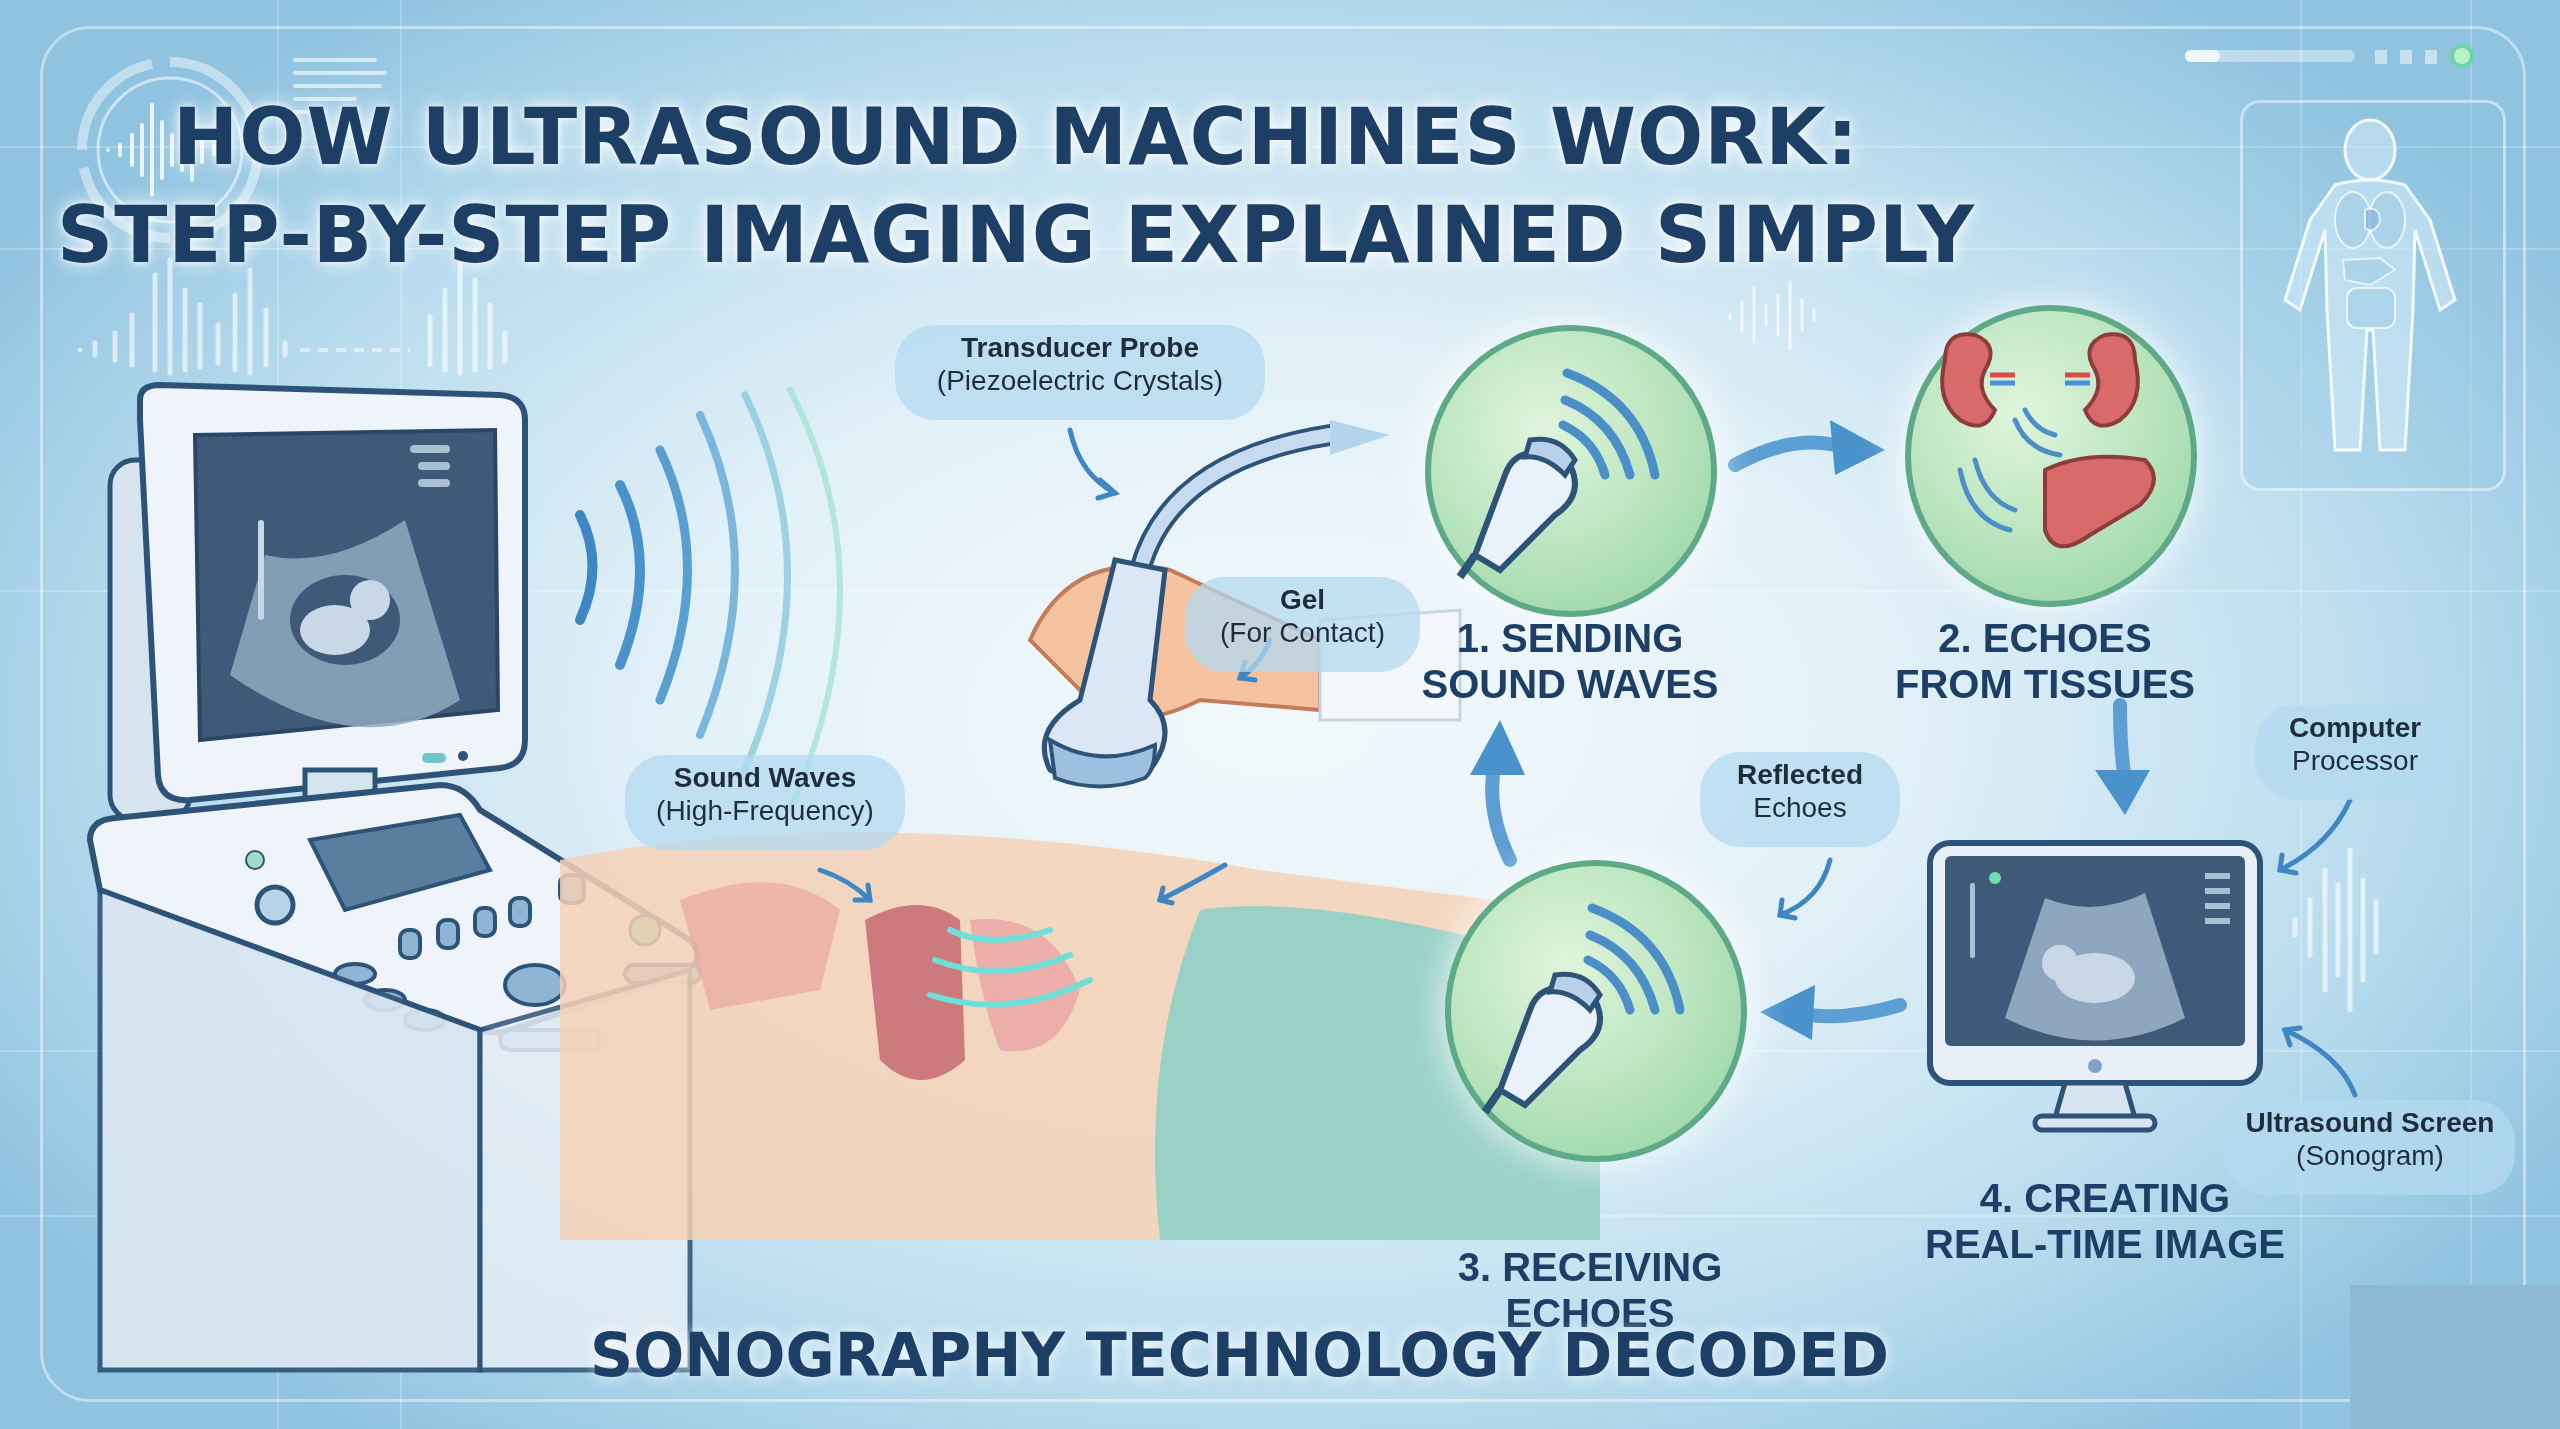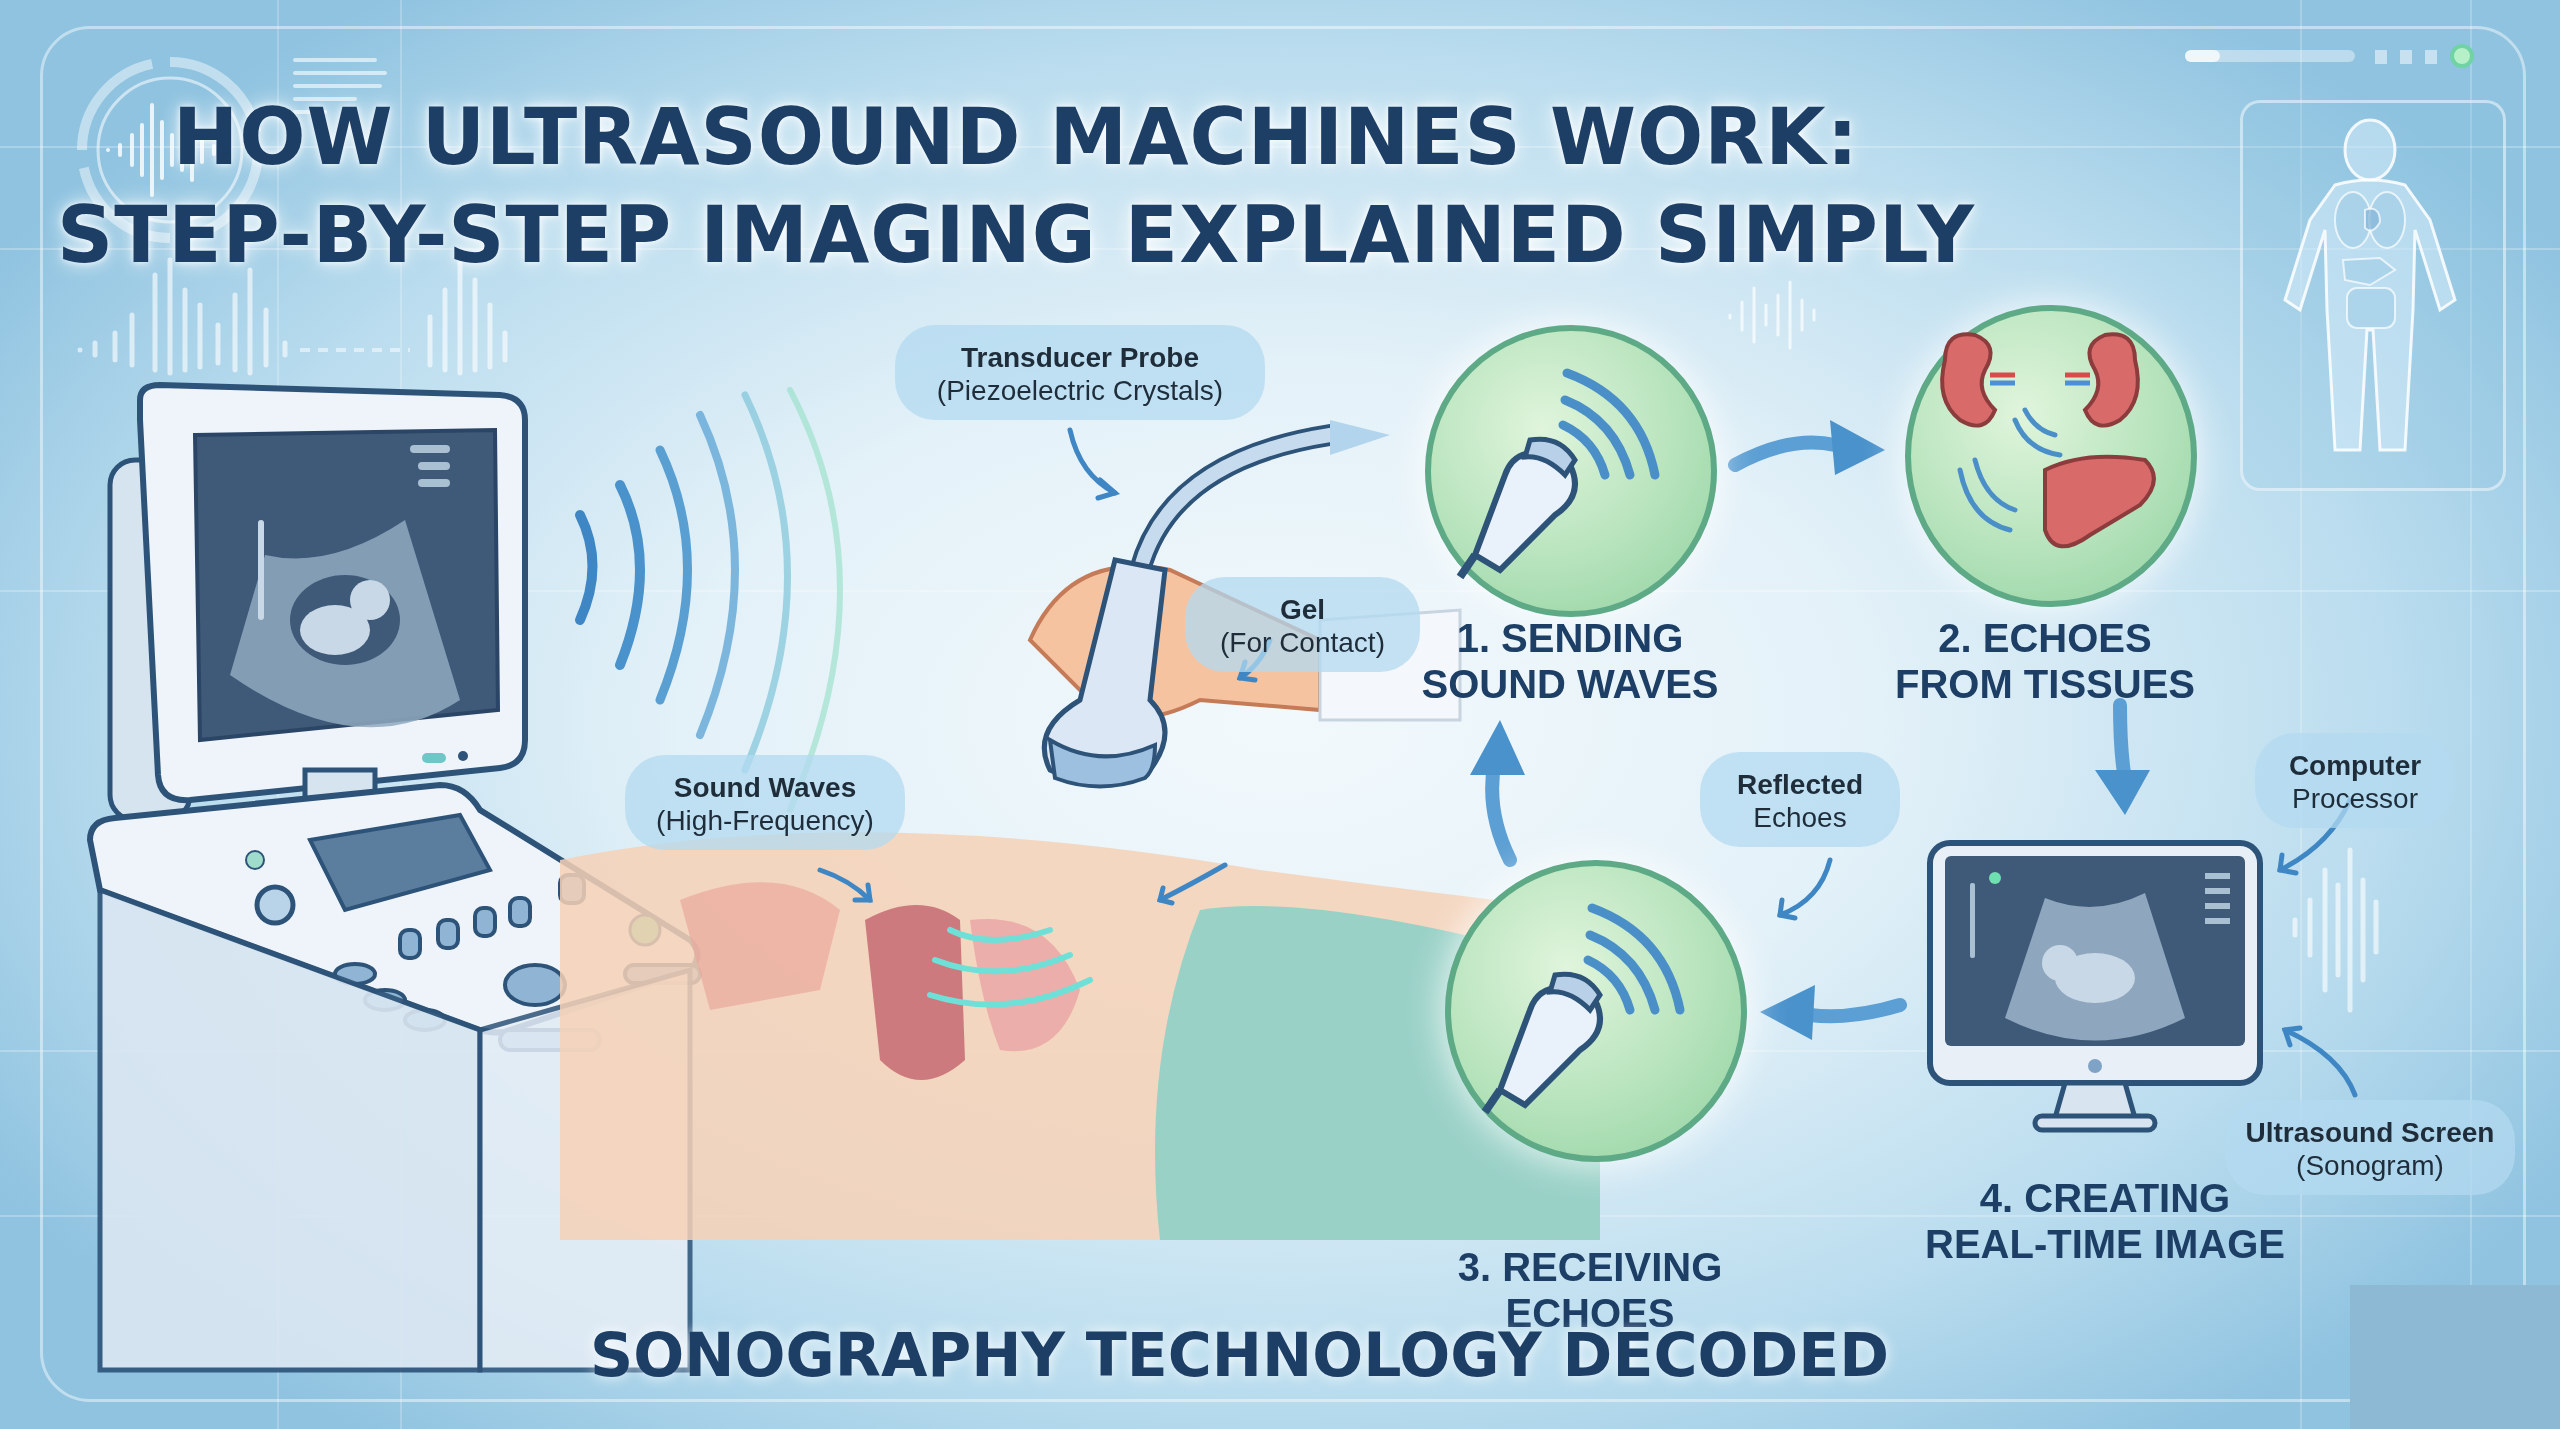--- a/index.html
+++ b/index.html
@@ -10,21 +10,21 @@
   .gline-h{position:absolute;left:0;right:0;height:2px;background:rgba(255,255,255,0.25);}
   .gline-v{position:absolute;top:0;bottom:0;width:2px;background:rgba(255,255,255,0.22);}
   .frame{position:absolute;border:3px solid rgba(255,255,255,0.45);border-radius:50px;}
   .title{position:absolute;left:0;width:2032px;text-align:center;color:#1d3f66;font-weight:bold;letter-spacing:1px;
     text-shadow:0 0 20px rgba(255,255,255,0.9),0 0 6px rgba(255,255,255,0.9);}
   .t1{top:92px;font-size:78px;}
   .t2{top:190px;font-size:78px;}
   .subtitle{position:absolute;top:1320px;left:590px;width:1400px;text-align:left;font-size:60px;font-weight:bold;color:#1d3f66;
     text-shadow:0 0 14px rgba(255,255,255,0.9);}
   .callout{position:absolute;background:rgba(179,218,240,0.75);border-radius:40px;text-align:center;color:#1f2d3a;
-    font-family:"Liberation Sans",sans-serif;line-height:1.18;padding:16px 20px;box-sizing:border-box;}
+    font-family:"Liberation Sans",sans-serif;line-height:1.18;padding:6px 20px;box-sizing:border-box;}
   .callout .b{font-weight:bold;display:block;}
   .callout .n{display:block;}
   .step-label{position:absolute;text-align:center;color:#1d3f66;font-weight:bold;font-size:40px;line-height:1.15;
     font-family:"Liberation Sans",sans-serif;}
   .circle{position:absolute;border-radius:50%;background:radial-gradient(circle at 40% 35%,#e0f5dc 0%,#b6e3bb 55%,#8fd0a0 100%);
     border:6px solid #5faa86;box-shadow:0 0 40px rgba(255,255,255,0.9);}
   svg{position:absolute;overflow:visible;}
 </style>
 </head>
 <body>
@@ -346,21 +346,21 @@
   <span class="n">(For Contact)</span>
 </div>
 <div class="callout" style="left:625px;top:755px;width:280px;height:95px;font-size:28px;">
   <span class="b">Sound Waves</span>
   <span class="n">(High-Frequency)</span>
 </div>
 <div class="callout" style="left:1700px;top:752px;width:200px;height:95px;font-size:28px;">
   <span class="b">Reflected</span>
   <span class="n">Echoes</span>
 </div>
-<div class="callout" style="left:2255px;top:733px;width:200px;height:95px;font-size:28px;">
+<div class="callout" style="left:2255px;top:705px;width:200px;height:95px;font-size:28px;">
   <span class="b">Computer</span>
   <span class="n">Processor</span>
 </div>
 <div class="callout" style="left:2225px;top:1100px;width:290px;height:95px;font-size:28px;">
   <span class="b">Ultrasound Screen</span>
   <span class="n">(Sonogram)</span>
 </div>
 
 <div class="subtitle">SONOGRAPHY TECHNOLOGY DECODED</div>
 

